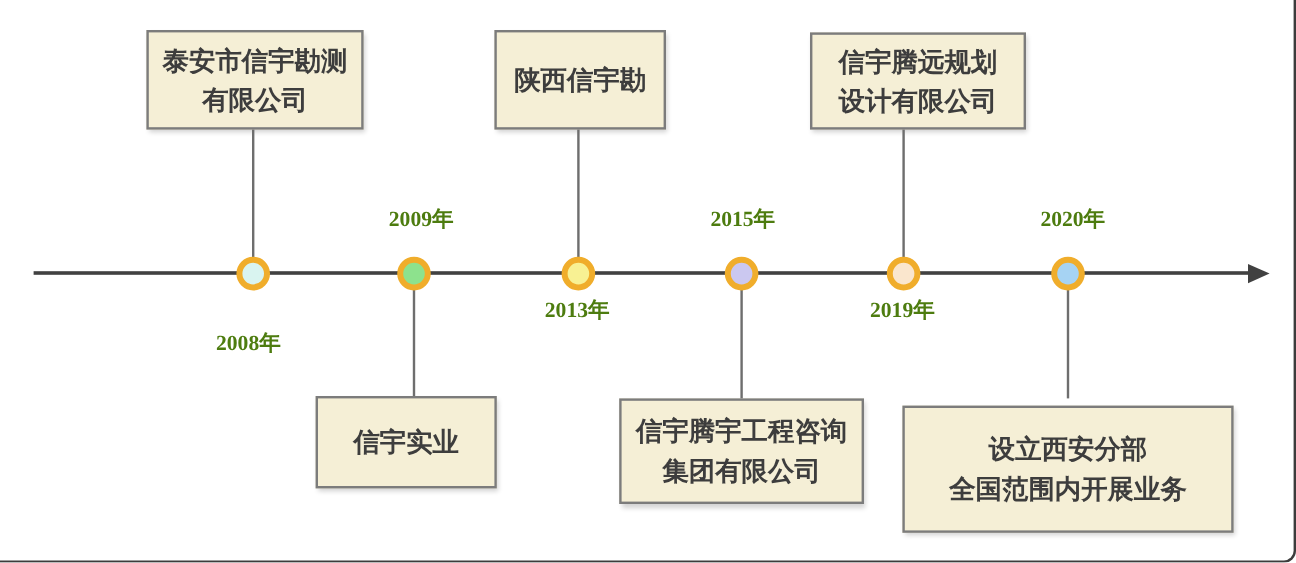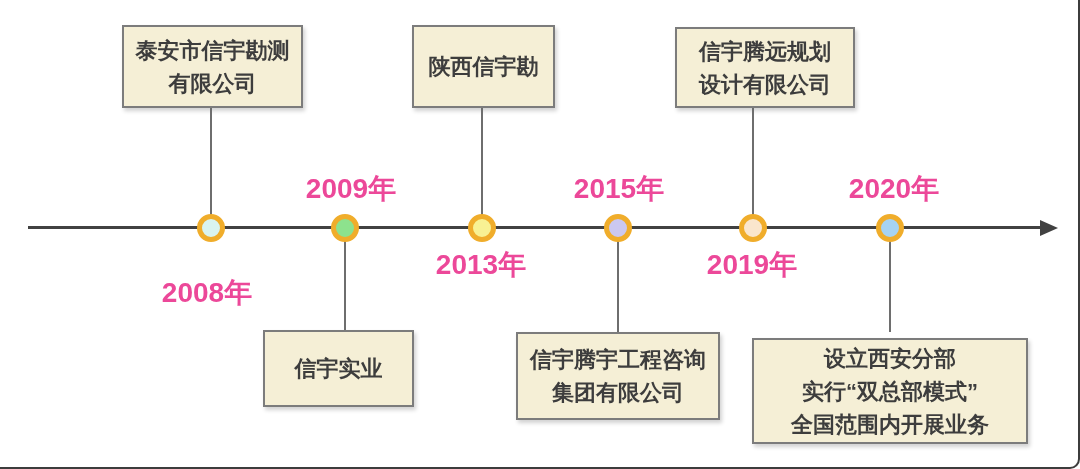--- a/index.html
+++ b/index.html
@@ -24,21 +24,21 @@
   .c5 { left:752px; top:108px; height:107px; }
   .c6 { left:889px; top:241px; height:91px;  }
   .dot {
     position:absolute; top:214px; width:18px; height:18px; border-radius:50%;
     border:5px solid #f0ad2b; z-index:2; background:#fff;
   }
   .d1 { left:197px; } .d2 { left:331px; } .d3 { left:468px; }
   .d4 { left:604px; } .d5 { left:739px; } .d6 { left:876px; }
   .year {
     position:absolute; transform:translateX(-50%); white-space:nowrap;
-    font-size:28px; font-weight:bold; color:#ec4899;
+    font-size:18px; font-weight:bold; color:#4d7c0f;font-family:Liberation Serif, serif;
   }
   .year.above { top:170px; }
   .year.below { top:246px; }
   .y1 { left:207px;margin-top:28px; } .y2 { left:351px; } .y3 { left:481px; }
   .y4 { left:619px;text-align:center; } .y5 { left:752px; } .y6 { left:894px; }
   .box {
     position:absolute; box-sizing:border-box;
     background:#f5efd6; border:2px solid #7c7c7c;
     box-shadow:2px 3px 4px rgba(0,0,0,0.18);
     display:flex; flex-direction:column; align-items:center; justify-content:center;
@@ -98,17 +98,16 @@
     <div>信宇实业</div>
   </div>
 
   <div class="box b5">
     <div>信宇腾宇工程咨询</div>
     <div>集团有限公司</div>
   </div>
 
   <div class="box b6">
     <div>设立西安分部</div>
-    <div>实行“双总部模式”</div>
     <div>全国范围内开展业务</div>
   </div>
 
 </div>
 
 </body></html>

